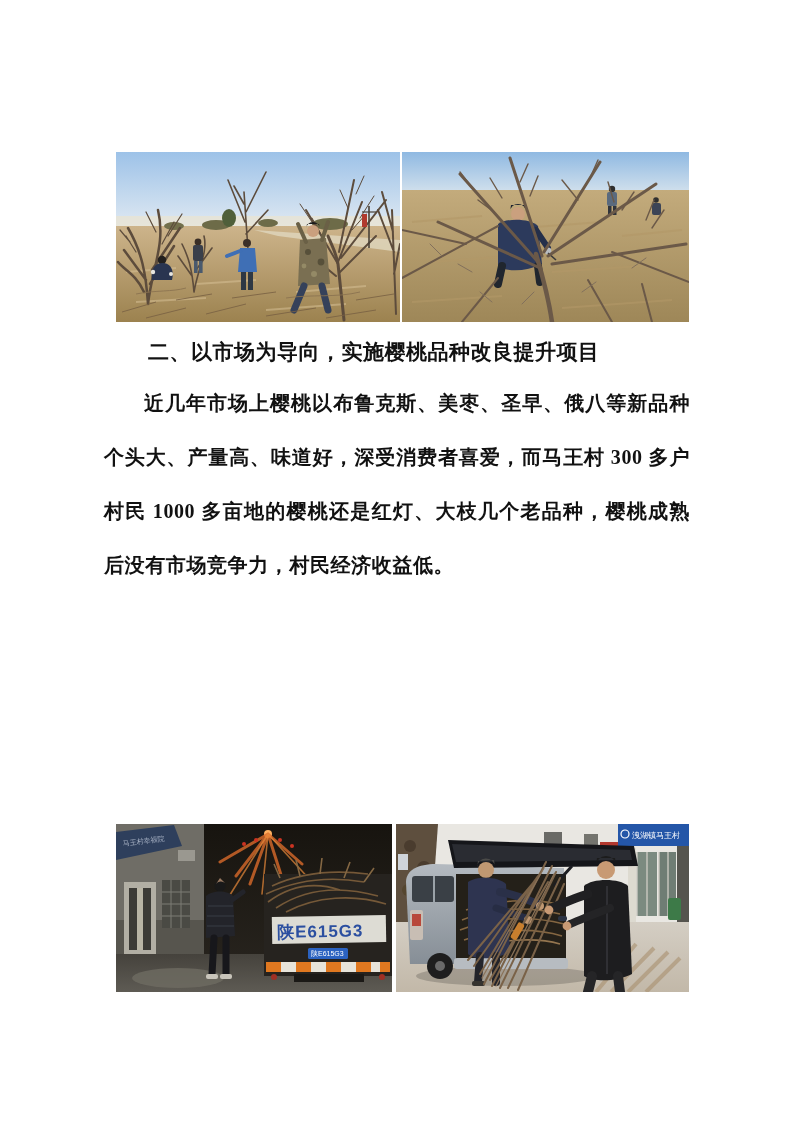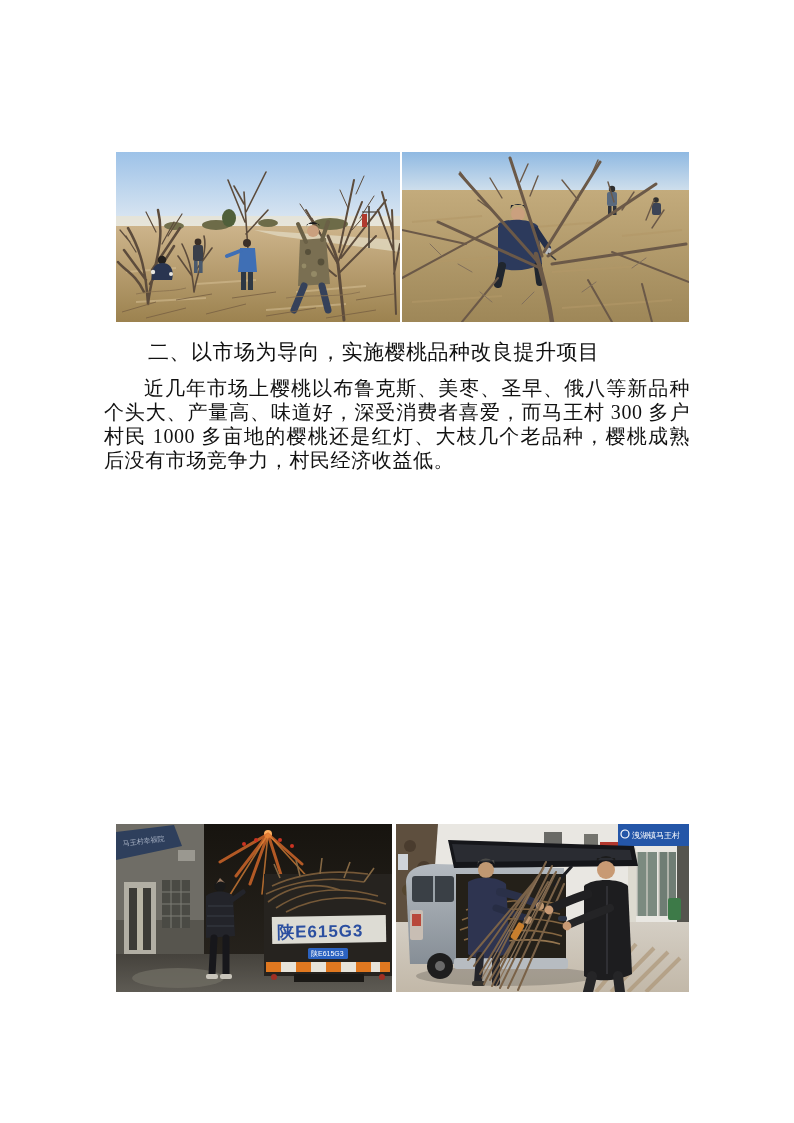--- a/index.html
+++ b/index.html
@@ -21,32 +21,33 @@
   }
   .photo-row.top{top:152px;}
   .photo-row.bottom{top:824px;}
   .photo-row svg{display:block;flex:none;}
   .gap2{width:2px;flex:none;}
   .gap4{width:4px;flex:none;}
   .heading{
     position:absolute;
     left:104px;top:337px;width:586px;
     font-family:"Liberation Sans","DejaVu Sans",sans-serif;
-    font-weight:normal;
+    font-weight:bold;
     font-size:21px;line-height:30px;
     letter-spacing:0.5px;
     text-indent:44px;
     white-space:nowrap;
   }
   .bodytext{
     position:absolute;
     left:104px;top:376px;width:586px;
-    font-size:20px;line-height:24px;
+    font-size:20px;line-height:54px;
     letter-spacing:0.6px;
     text-align:justify;
+    font-weight:bold;
   }
   .bodytext p{
     margin:0;padding:0;
     text-indent:2em;
   }
 </style>
 </head>
 <body>
 
 <div class="page">

